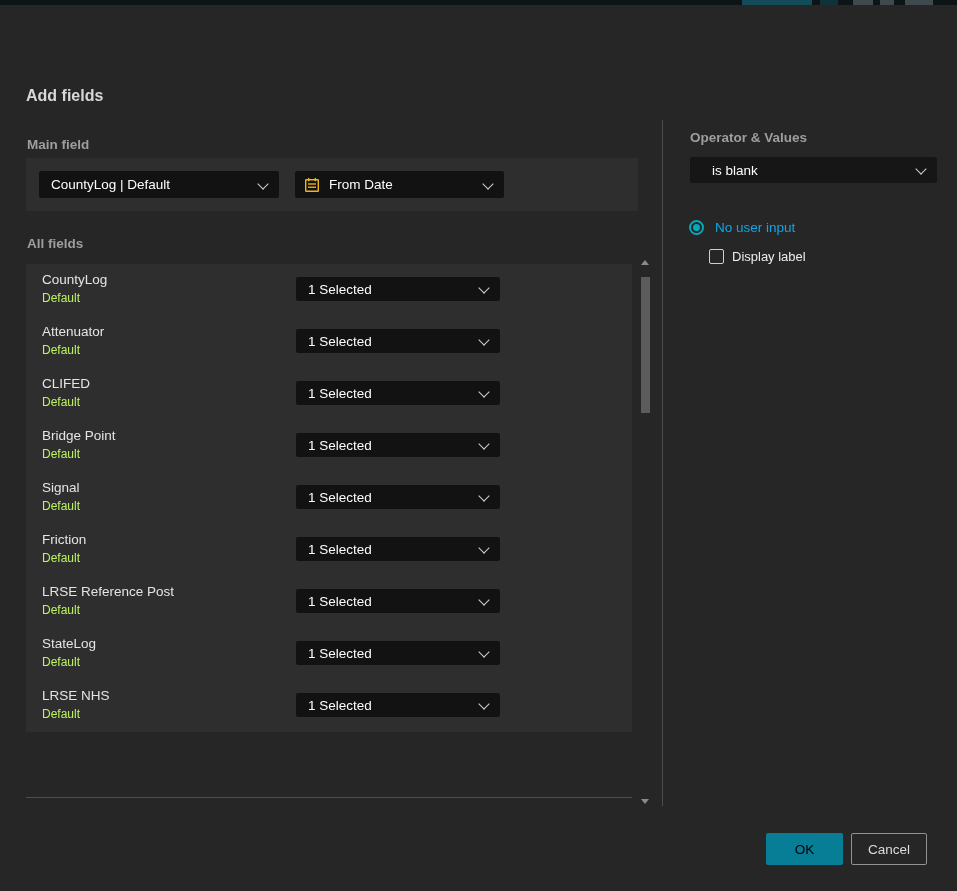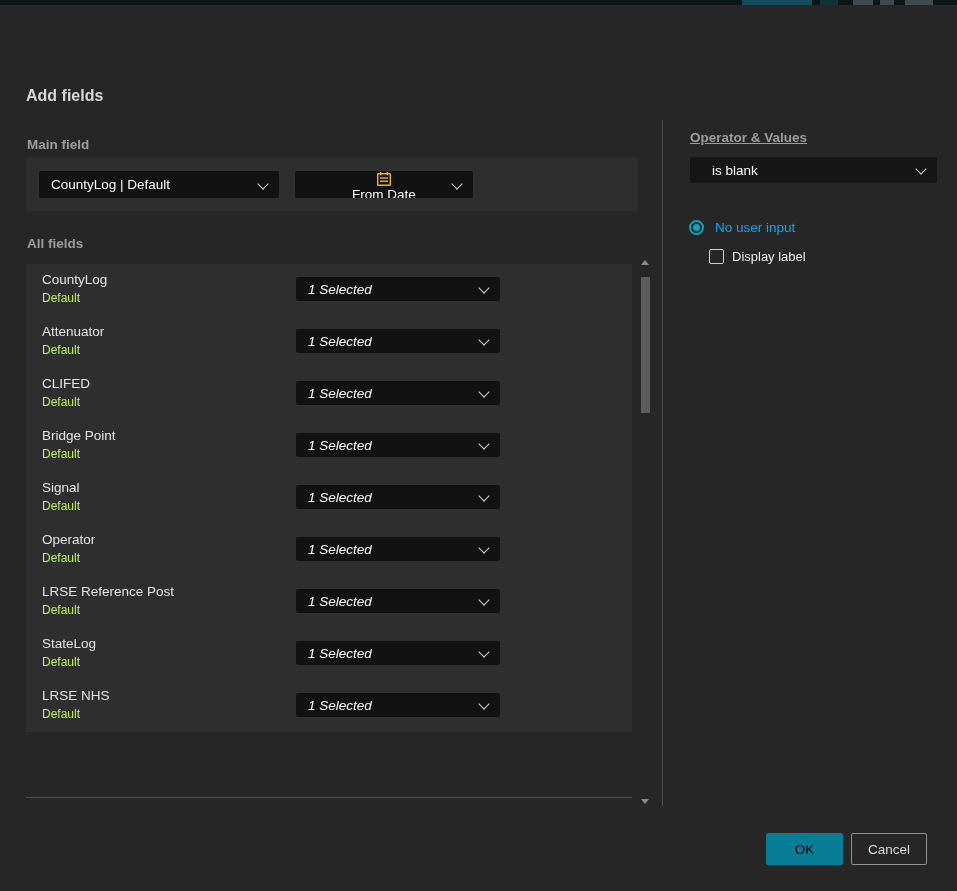--- a/index.html
+++ b/index.html
@@ -13,41 +13,41 @@
   
   .hdr{position:absolute;left:0;top:0;width:957px;height:49px;border-bottom:1px solid #606060;}
   .hdr-title{position:absolute;left:12px;top:0;line-height:49px;font-size:15.5px;font-weight:bold;color:#f1f1f1;}
   .close-x{position:absolute;right:13px;top:10px;width:28px;height:28px;line-height:26px;text-align:center;
            font-size:24px;color:#a9a9a9;cursor:pointer;font-weight:300;}
 
   .h-add{position:absolute;left:26px;top:82px;font-size:16px;font-weight:bold;color:#d8d8d8;}
   .h-sub{position:absolute;font-size:13.5px;font-weight:bold;color:#9e9e9e;}
   .h-main{left:27px;top:132px;}
   .h-all{left:27px;top:231px;}
-  .h-op{left:690px;top:125px;text-decoration:underline;}
+  .h-op{left:690px;top:125px;}
 
   
   .dd{position:absolute;background:#121212;border-radius:2px;display:flex;align-items:center;cursor:pointer;}
   .dd .dd-text{color:#fdfdfd;font-size:13.5px;padding-left:12px;white-space:nowrap;overflow:hidden;}
   .dd .chev{position:absolute;right:12px;top:50%;width:7px;height:7px;margin-top:-5px;
             border-right:1.5px solid #cfcfcf;border-bottom:1.5px solid #cfcfcf;transform:rotate(45deg);}
   .dd .cal{margin-left:9px;margin-right:9px;flex:none;display:flex;}
   .dd.with-icon .dd-text{padding-left:0;}
 
   
   .main-panel{position:absolute;left:26px;top:153px;width:612px;height:53px;background:#2e2e2e;}
   .dd-layer{left:13px;top:13px;width:240px;height:27px;}
-  .dd-field{left:269px;top:13px;width:178px;height:27px;flex-direction:column;}
+  .dd-field{left:269px;top:13px;width:209px;height:27px;}
 
   
   .list{position:absolute;left:26px;top:259px;width:606px;display:flex;flex-direction:column;}
   .field-row{position:relative;height:52px;background:#2e2e2e;flex:none;}
   .fr-name{position:absolute;left:16px;top:8px;font-size:13.5px;color:#e4e4e4;}
   .fr-sub{position:absolute;left:16px;top:27px;font-size:12px;color:#bef264;}
-  .row-dd{left:270px;top:13px;width:204px;height:24px;font-style:italic;}
+  .row-dd{left:270px;top:13px;width:204px;height:24px;}
   .list-bottom-line{position:absolute;left:26px;top:792px;width:606px;height:1px;background:#4d4d4d;}
 
   
   .sbar{position:absolute;left:641px;top:253px;width:9px;height:548px;}
   .sb-up{position:absolute;left:0;top:2px;width:0;height:0;border-left:4.5px solid transparent;
          border-right:4.5px solid transparent;border-bottom:5px solid #8a8a8a;cursor:pointer;}
   .sb-thumb{position:absolute;left:0;top:19px;width:9px;height:136px;background:#5c5c5c;cursor:pointer;}
   .sb-down{position:absolute;left:0;bottom:2px;width:0;height:0;border-left:4.5px solid transparent;
          border-right:4.5px solid transparent;border-top:5px solid #8a8a8a;cursor:pointer;}
 
@@ -148,21 +148,21 @@
   </div>
         <div class="field-row">
     <div class="fr-name">Signal</div>
     <div class="fr-sub">Default</div>
     <div class="dd row-dd">
       <span class="dd-text">1 Selected</span>
       <span class="chev"></span>
     </div>
   </div>
         <div class="field-row">
-    <div class="fr-name">Operator</div>
+    <div class="fr-name">Friction</div>
     <div class="fr-sub">Default</div>
     <div class="dd row-dd">
       <span class="dd-text">1 Selected</span>
       <span class="chev"></span>
     </div>
   </div>
         <div class="field-row">
     <div class="fr-name">LRSE Reference Post</div>
     <div class="fr-sub">Default</div>
     <div class="dd row-dd">

